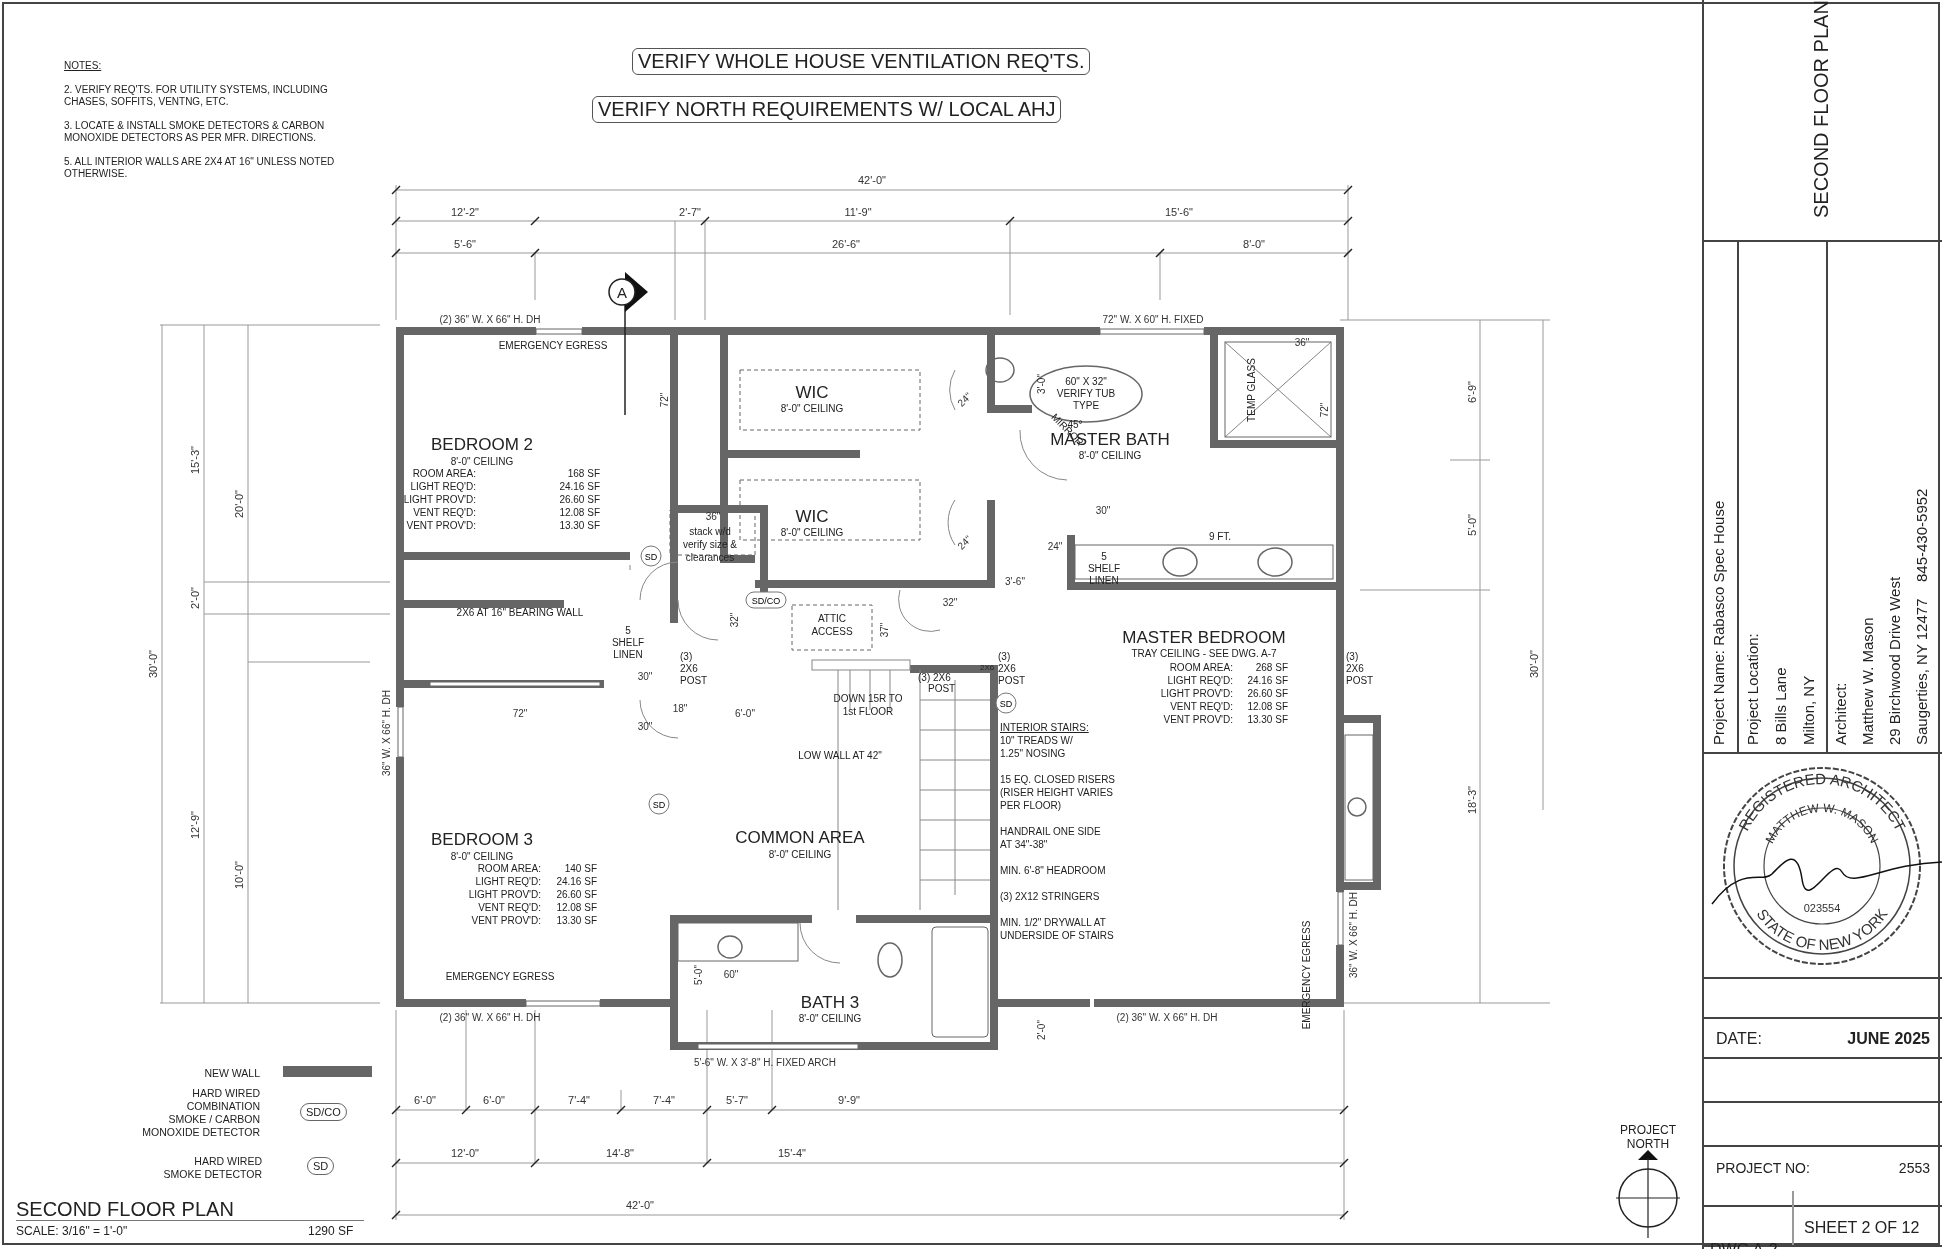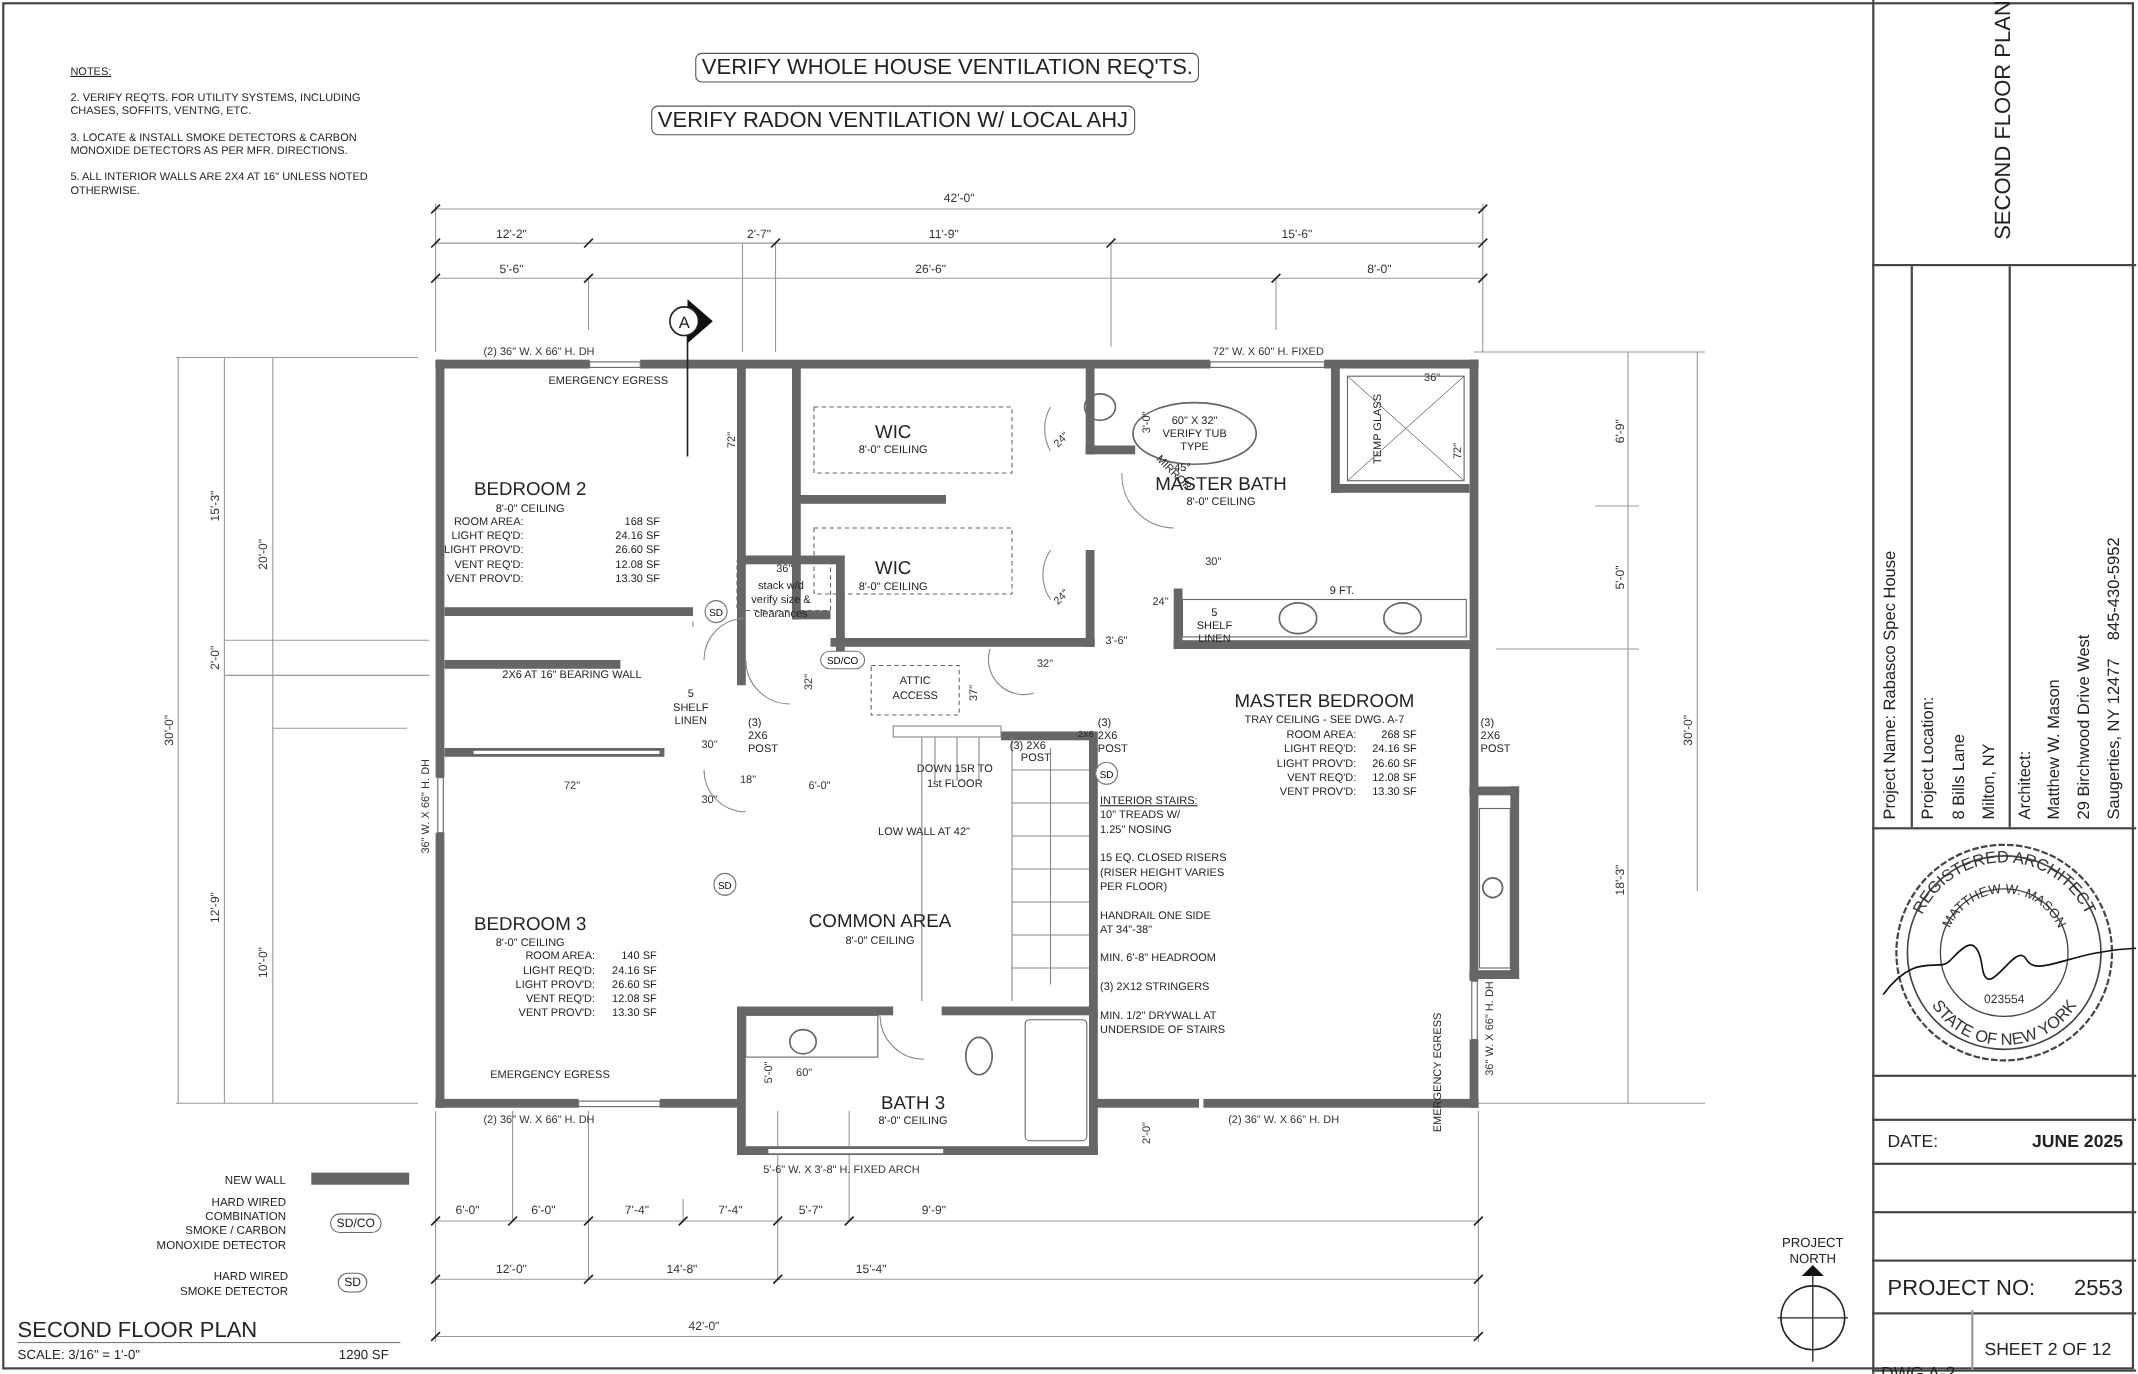--- a/index.html
+++ b/index.html
@@ -23,21 +23,21 @@
 <div class="sheet"></div>
 
 <div class="abs notes">
   <div class="hd">NOTES:</div>
   <p>2.  VERIFY REQ'TS. FOR UTILITY SYSTEMS, INCLUDING CHASES, SOFFITS, VENTNG, ETC.</p>
   <p>3.  LOCATE &amp; INSTALL SMOKE DETECTORS &amp; CARBON MONOXIDE DETECTORS AS PER MFR. DIRECTIONS.</p>
   <p>5.  ALL INTERIOR WALLS ARE 2X4 AT 16" UNLESS NOTED OTHERWISE.</p>
 </div>
 
 <div class="verify" style="top:48px;margin-left:40px;">VERIFY WHOLE HOUSE VENTILATION REQ'TS.</div>
-<div class="verify" style="top:96px;">VERIFY RADON VENTILATION W/ LOCAL AHJ</div>
+<div class="verify" style="top:96px;">VERIFY NORTH REQUIREMENTS W/ LOCAL AHJ</div>
 
 <svg class="abs" style="left:0;top:0" width="1700" height="1249">
   <g stroke="#999" stroke-width="1" fill="none">
 
     <line x1="396" y1="190" x2="1348" y2="190"></line>
     <line x1="396" y1="221" x2="1348" y2="221"></line>
     <line x1="396" y1="253" x2="1348" y2="253"></line>
     <line x1="396" y1="185" x2="396" y2="320"></line>
     <line x1="1348" y1="185" x2="1348" y2="320"></line>
     <line x1="535" y1="253" x2="535" y2="300"></line>
@@ -466,21 +466,21 @@
       <path d="M 10 150 C 40 110, 60 130, 70 120 S 95 90, 100 125 S 130 100, 140 118 S 180 110, 240 108" fill="none" stroke="#111" stroke-width="1.5"></path>
     </svg>
   </div>
   <div class="tb-cell" style="left:0;top:979px;width:240px;height:40px;"></div>
   <div class="tb-cell" style="left:0;top:1019px;width:240px;height:40px;font-size:16px;">
     <span class="abs" style="left:14px;top:11px;text-align:right;">DATE:</span>
     <span class="abs" style="right:12px;top:11px;font-weight:bold;">JUNE 2025</span>
   </div>
   <div class="tb-cell" style="left:0;top:1059px;width:240px;height:44px;"></div>
   <div class="tb-cell" style="left:0;top:1103px;width:240px;height:44px;"></div>
-  <div class="tb-cell" style="left:0;top:1147px;width:240px;height:48px;font-size:20px;">
+  <div class="tb-cell" style="left:0;top:1147px;width:240px;height:60px;font-size:14px;">
     <span class="abs" style="left:14px;top:13px;">PROJECT NO:</span>
     <span class="abs" style="right:12px;top:13px;">2553</span>
   </div>
   <div class="tb-cell" style="left:0;top:1191px;width:240px;height:56px;font-size:16px;">
     <div class="abs" style="left:90px;top:0;width:2px;height:54px;background:#999;"></div>
     <span class="abs" style="left:8px;top:18px;margin-top:32px;">DWG A-2</span>
     <span class="abs" style="left:102px;top:28px;">SHEET 2 OF 12</span>
   </div>
 </div>
 

